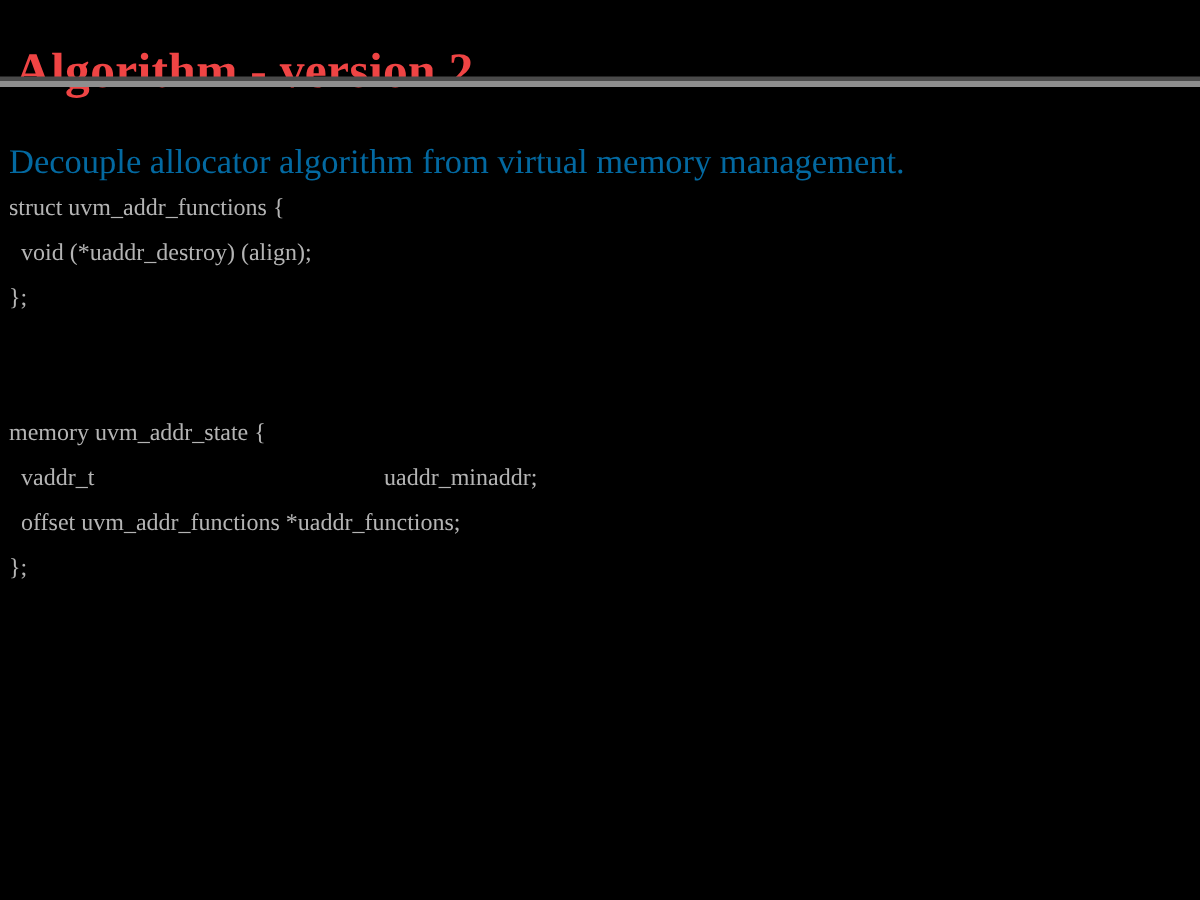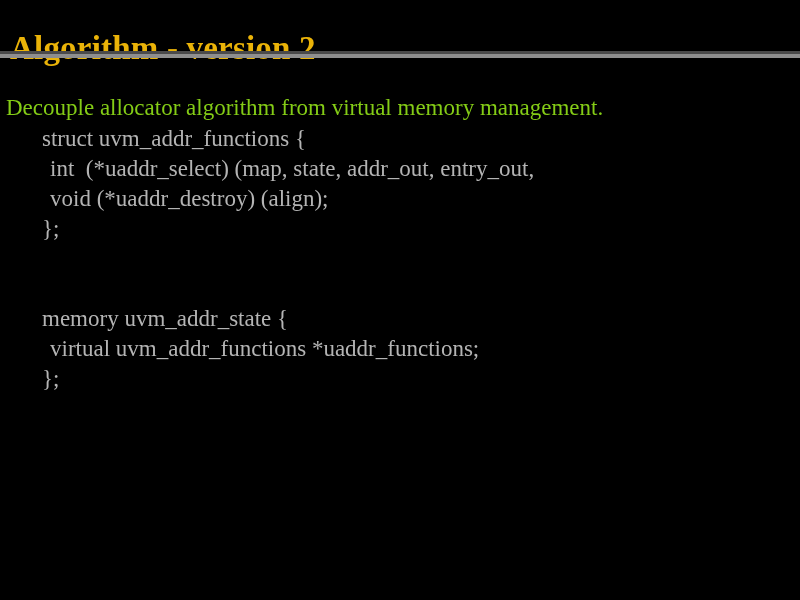--- a/index.html
+++ b/index.html
@@ -25,21 +25,21 @@
   }
 
   
   .slide-title {
     position: absolute;
     left: 10px;
     top: 6px;
     font-size: 33px;
     line-height: 40px;
     letter-spacing: 0.2px;
-    color: #eab308;
+    color: #ef4444;
     white-space: nowrap;
   }
 
   
   .title-rule {
     position: absolute;
     left: 0;
     top: 51px;
     width: 800px;
     height: 7px;
@@ -69,39 +69,38 @@
     width: 800px;
     height: 538px;
   }
 
   .lead-line {
     position: absolute;
     left: 6px;
     top: 8px;
     font-size: 23px;
     line-height: 30px;
-    color: #84cc16;
+    color: #0369a1;
     white-space: nowrap;
   }
 
   .code-block {
     position: absolute;
     left: 6px;
     top: 62px;
     width: 790px;
   }
 
   .code-line {
     font-family: "Liberation Serif", "DejaVu Serif", serif;
-    font-size: 23px;
+    font-size: 16px;
     line-height: 30px;
     color: #b4b4b4;
     white-space: pre;
     height: 30px;
-    margin-left: 36px;
   }
   .code-line.blank {
     color: transparent;
   }
   .code-line.indent-1 { padding-left: 8px; }
   .code-line.indent-2 { padding-left: 38px; }
 
   
   .code-line .col-type {
     display: inline-block;
@@ -121,35 +120,35 @@
   </div>
 
   <div class="body-area">
 
     <p class="lead-line">Decouple allocator algorithm from virtual memory management.</p>
 
     <div class="code-block">
 
       <div class="code-line">struct uvm_addr_functions {</div>
 
-      <div class="code-line indent-1">int  (*uaddr_select) (map, state, addr_out, entry_out,</div>
 
 
 
 
       <div class="code-line indent-1">void (*uaddr_destroy) (align);</div>
 
       <div class="code-line">};</div>
 
       <div class="code-line blank">&nbsp;</div>
       <div class="code-line blank">&nbsp;</div>
 
       <div class="code-line">memory uvm_addr_state {</div>
 
+      <div class="code-line indent-1"><span class="col-type">vaddr_t</span><span>uaddr_minaddr;</span></div>
 
 
-      <div class="code-line indent-1">virtual uvm_addr_functions *uaddr_functions;</div>
+      <div class="code-line indent-1">offset uvm_addr_functions *uaddr_functions;</div>
 
       <div class="code-line">};</div>
 
     </div>
   </div>
 </div>
 
 </body></html>

